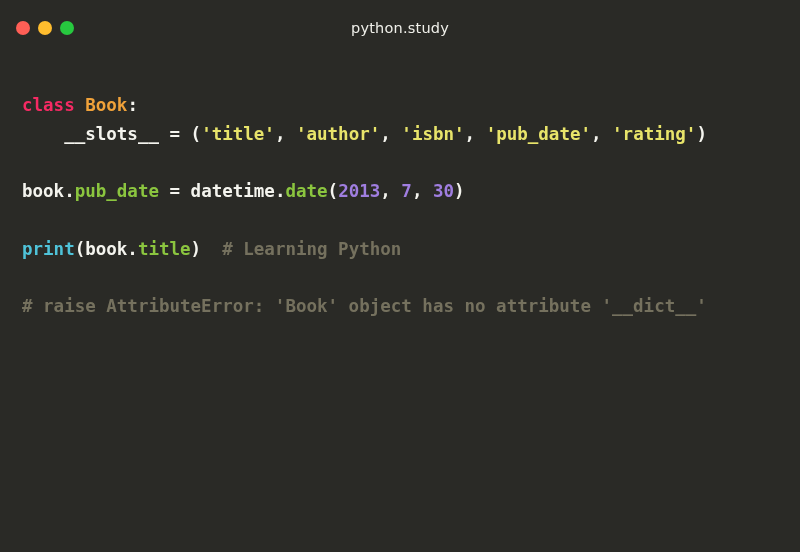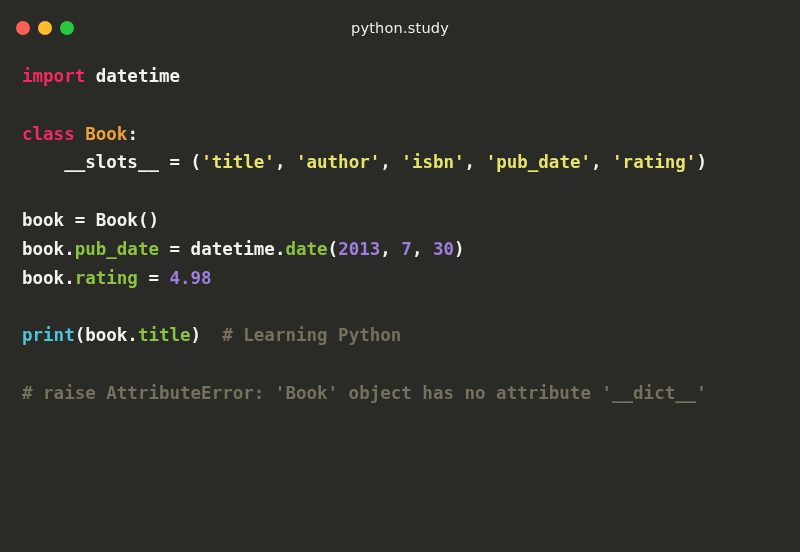--- a/index.html
+++ b/index.html
@@ -106,37 +106,34 @@
     <div id="traffic-lights">
       <span class="dot dot-close"></span>
       <span class="dot dot-min"></span>
       <span class="dot dot-max"></span>
     </div>
     <div id="window-title">python.study</div>
   </div>
 
   <div id="code-area">
 
-    <div class="code-line"><span class="tok-keyword">import</span><span class="tok-plain"> datetime</span></div>
 
     <div class="code-line blank">&nbsp;</div>
 
     <div class="code-line"><span class="tok-keyword">class</span><span class="tok-class"> Book</span><span class="tok-plain">:</span></div>
 
     <div class="code-line"><span class="tok-plain">    </span><span class="tok-plain">__slots__ = (</span><span class="tok-string">'title'</span><span class="tok-plain">, </span><span class="tok-string">'author'</span><span class="tok-plain">, </span><span class="tok-string">'isbn'</span><span class="tok-plain">, </span><span class="tok-string">'pub_date'</span><span class="tok-plain">, </span><span class="tok-string">'rating'</span><span class="tok-plain">)</span></div>
 
     <div class="code-line blank">&nbsp;</div>
 
-    <div class="code-line"><span class="tok-plain">book = Book()</span></div>
 
 
 
     <div class="code-line"><span class="tok-plain">book.</span><span class="tok-attr">pub_date</span><span class="tok-plain"> = </span><span class="tok-plain">datetime.</span><span class="tok-attr">date</span><span class="tok-plain">(</span><span class="tok-number">2013</span><span class="tok-plain">, </span><span class="tok-number">7</span><span class="tok-plain">, </span><span class="tok-number">30</span><span class="tok-plain">)</span></div>
 
-    <div class="code-line"><span class="tok-plain">book.</span><span class="tok-attr">rating</span><span class="tok-plain"> = </span><span class="tok-number">4.98</span></div>
 
     <div class="code-line blank">&nbsp;</div>
 
     <div class="code-line"><span class="tok-builtin">print</span><span class="tok-plain">(book.</span><span class="tok-attr">title</span><span class="tok-plain">)</span><span class="tok-plain">  </span><span class="tok-comment"># Learning Python</span></div>
 
 
     <div class="code-line blank">&nbsp;</div>
 
     <div class="code-line"><span class="tok-comment"># raise AttributeError: 'Book' object has no attribute '__dict__'</span></div>
 

